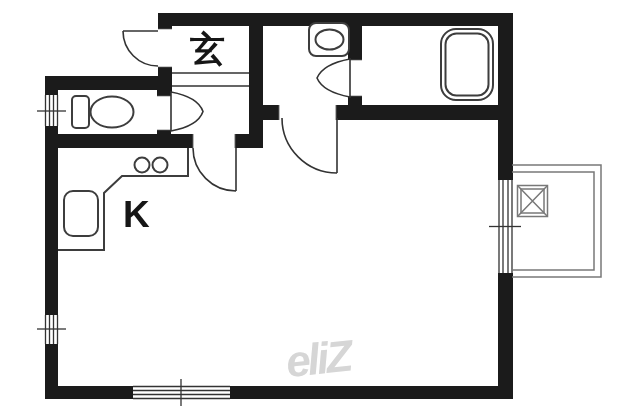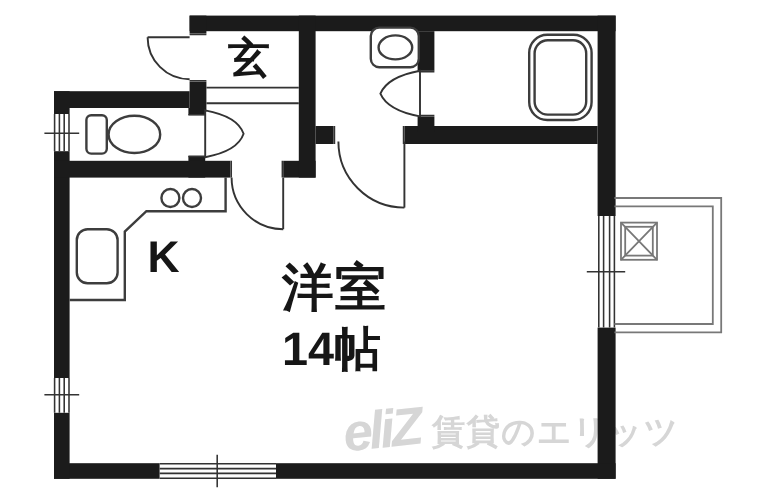--- a/index.html
+++ b/index.html
@@ -30,21 +30,20 @@
   .wm-logo{font-size:44px;font-weight:800;font-style:italic;letter-spacing:-3px;transform:rotate(-6deg);}
   .wm-text{font-size:28px;font-weight:700;margin-left:10px;padding-bottom:5px;letter-spacing:1px;}
 </style>
 </head>
 <body>
 
 <div class="plan">
 
   <div class="watermark">
     <span class="wm-logo">eliZ</span>
-    <span class="wm-text">賃貸のエリッツ</span>
   </div>
 
   <svg width="640" height="416" viewBox="0 0 640 416">
 
     <g>
       <rect class="wall" x="158" y="13" width="355" height="13"></rect>
       <rect class="wall" x="498" y="13" width="15" height="167"></rect>
       <rect class="wall" x="498" y="273" width="15" height="126"></rect>
       <rect class="wall" x="45" y="386" width="88" height="13"></rect>
       <rect class="wall" x="230" y="386" width="283" height="13"></rect>
@@ -144,18 +143,14 @@
       <g>
         <rect class="balc" x="517.5" y="185.5" width="30" height="31"></rect>
         <rect class="balc" x="521" y="189" width="23" height="24"></rect>
         <path class="balc" d="M517.5,185.5 L547.5,216.5 M547.5,185.5 L517.5,216.5"></path>
       </g>
     </g>
   </svg>
 
   <div class="lbl lbl-genkan">玄</div>
   <div class="lbl lbl-k">K</div>
-  <div class="lbl lbl-room">
-    <div class="rname">洋室</div>
-    <div class="rsize">14帖</div>
-  </div>
 
 </div>
 
 </body></html>

